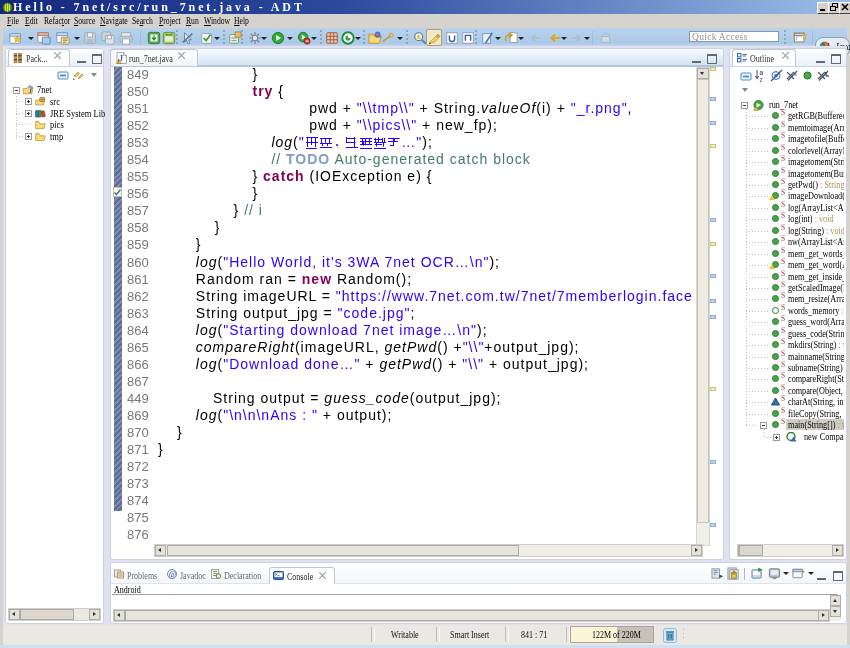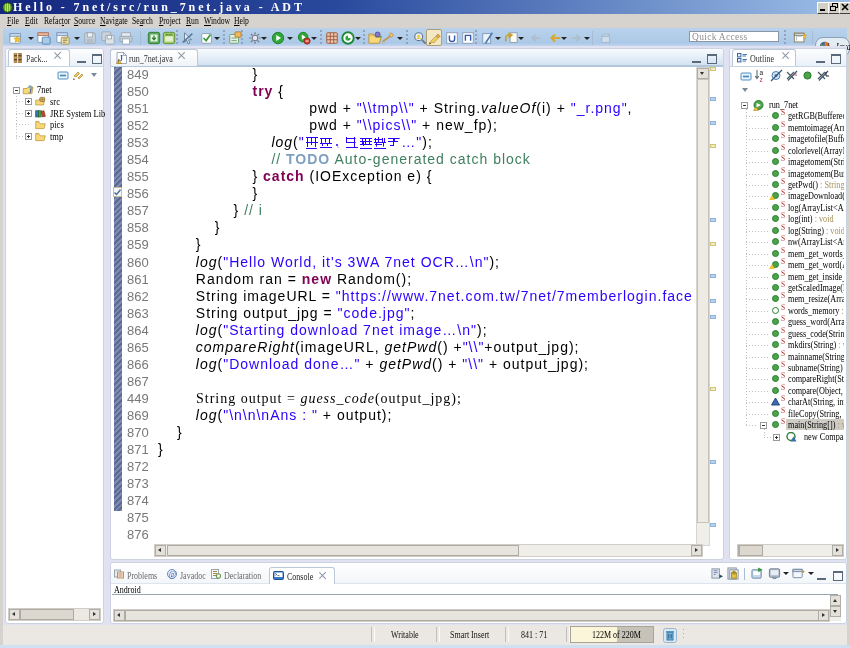--- a/index.html
+++ b/index.html
@@ -527,21 +527,21 @@
     <div class="ln" style="margin-left:56.7px;">}</div>
     <div class="ln" style="margin-left:37.8px;">}</div>
     <div class="ln" style="margin-left:37.8px;"><span class="it">log</span>(<span class="s">"Hello World, it's 3WA 7net OCR…\n"</span>);</div>
     <div class="ln" style="margin-left:37.8px;">Random ran = <span class="k">new</span> Random();</div>
     <div class="ln" style="margin-left:37.8px;">String imageURL = <span class="s">"https://www.7net.com.tw/7net/7memberlogin.face</span></div>
     <div class="ln" style="margin-left:37.8px;">String output_jpg = <span class="s">"code.jpg"</span>;</div>
     <div class="ln" style="margin-left:37.8px;"><span class="it">log</span>(<span class="s">"Starting download 7net image…\n"</span>);</div>
     <div class="ln" style="margin-left:37.8px;"><span class="it">compareRight</span>(imageURL, <span class="it">getPwd</span>() +<span class="s">"\\"</span>+output_jpg);</div>
     <div class="ln" style="margin-left:37.8px;"><span class="it">log</span>(<span class="s">"Download done…"</span> + <span class="it">getPwd</span>() + <span class="s">"\\"</span> + output_jpg);</div>
     <div class="ln"></div>
-    <div class="ln" style="margin-left:38px;font-family:Liberation Serif, serif;">String output = <span class="it">guess_code</span>(output_jpg);</div>
+    <div class="ln" style="margin-left:55px;">String output = <span class="it">guess_code</span>(output_jpg);</div>
     <div class="ln" style="margin-left:37.8px;"><span class="it">log</span>(<span class="s">"\n\n\nAns : "</span> + output);</div>
     <div class="ln" style="margin-left:18.9px;">}</div>
     <div class="ln">}</div>
     <div class="ln"></div>
   </div>
 
   <div style="position:absolute;left:585px;top:18px;width:12px;height:477px;background:#f0eee8;border:1px solid #d8d5ce;">
     <span class="sarrow" style="left:0;top:0;width:10px;height:9px;">
         <span style="position:absolute;left:2px;top:2px;border-left:2.5px solid transparent;border-right:2.5px solid transparent;border-bottom:3.5px solid #333;"></span>
       </span>

